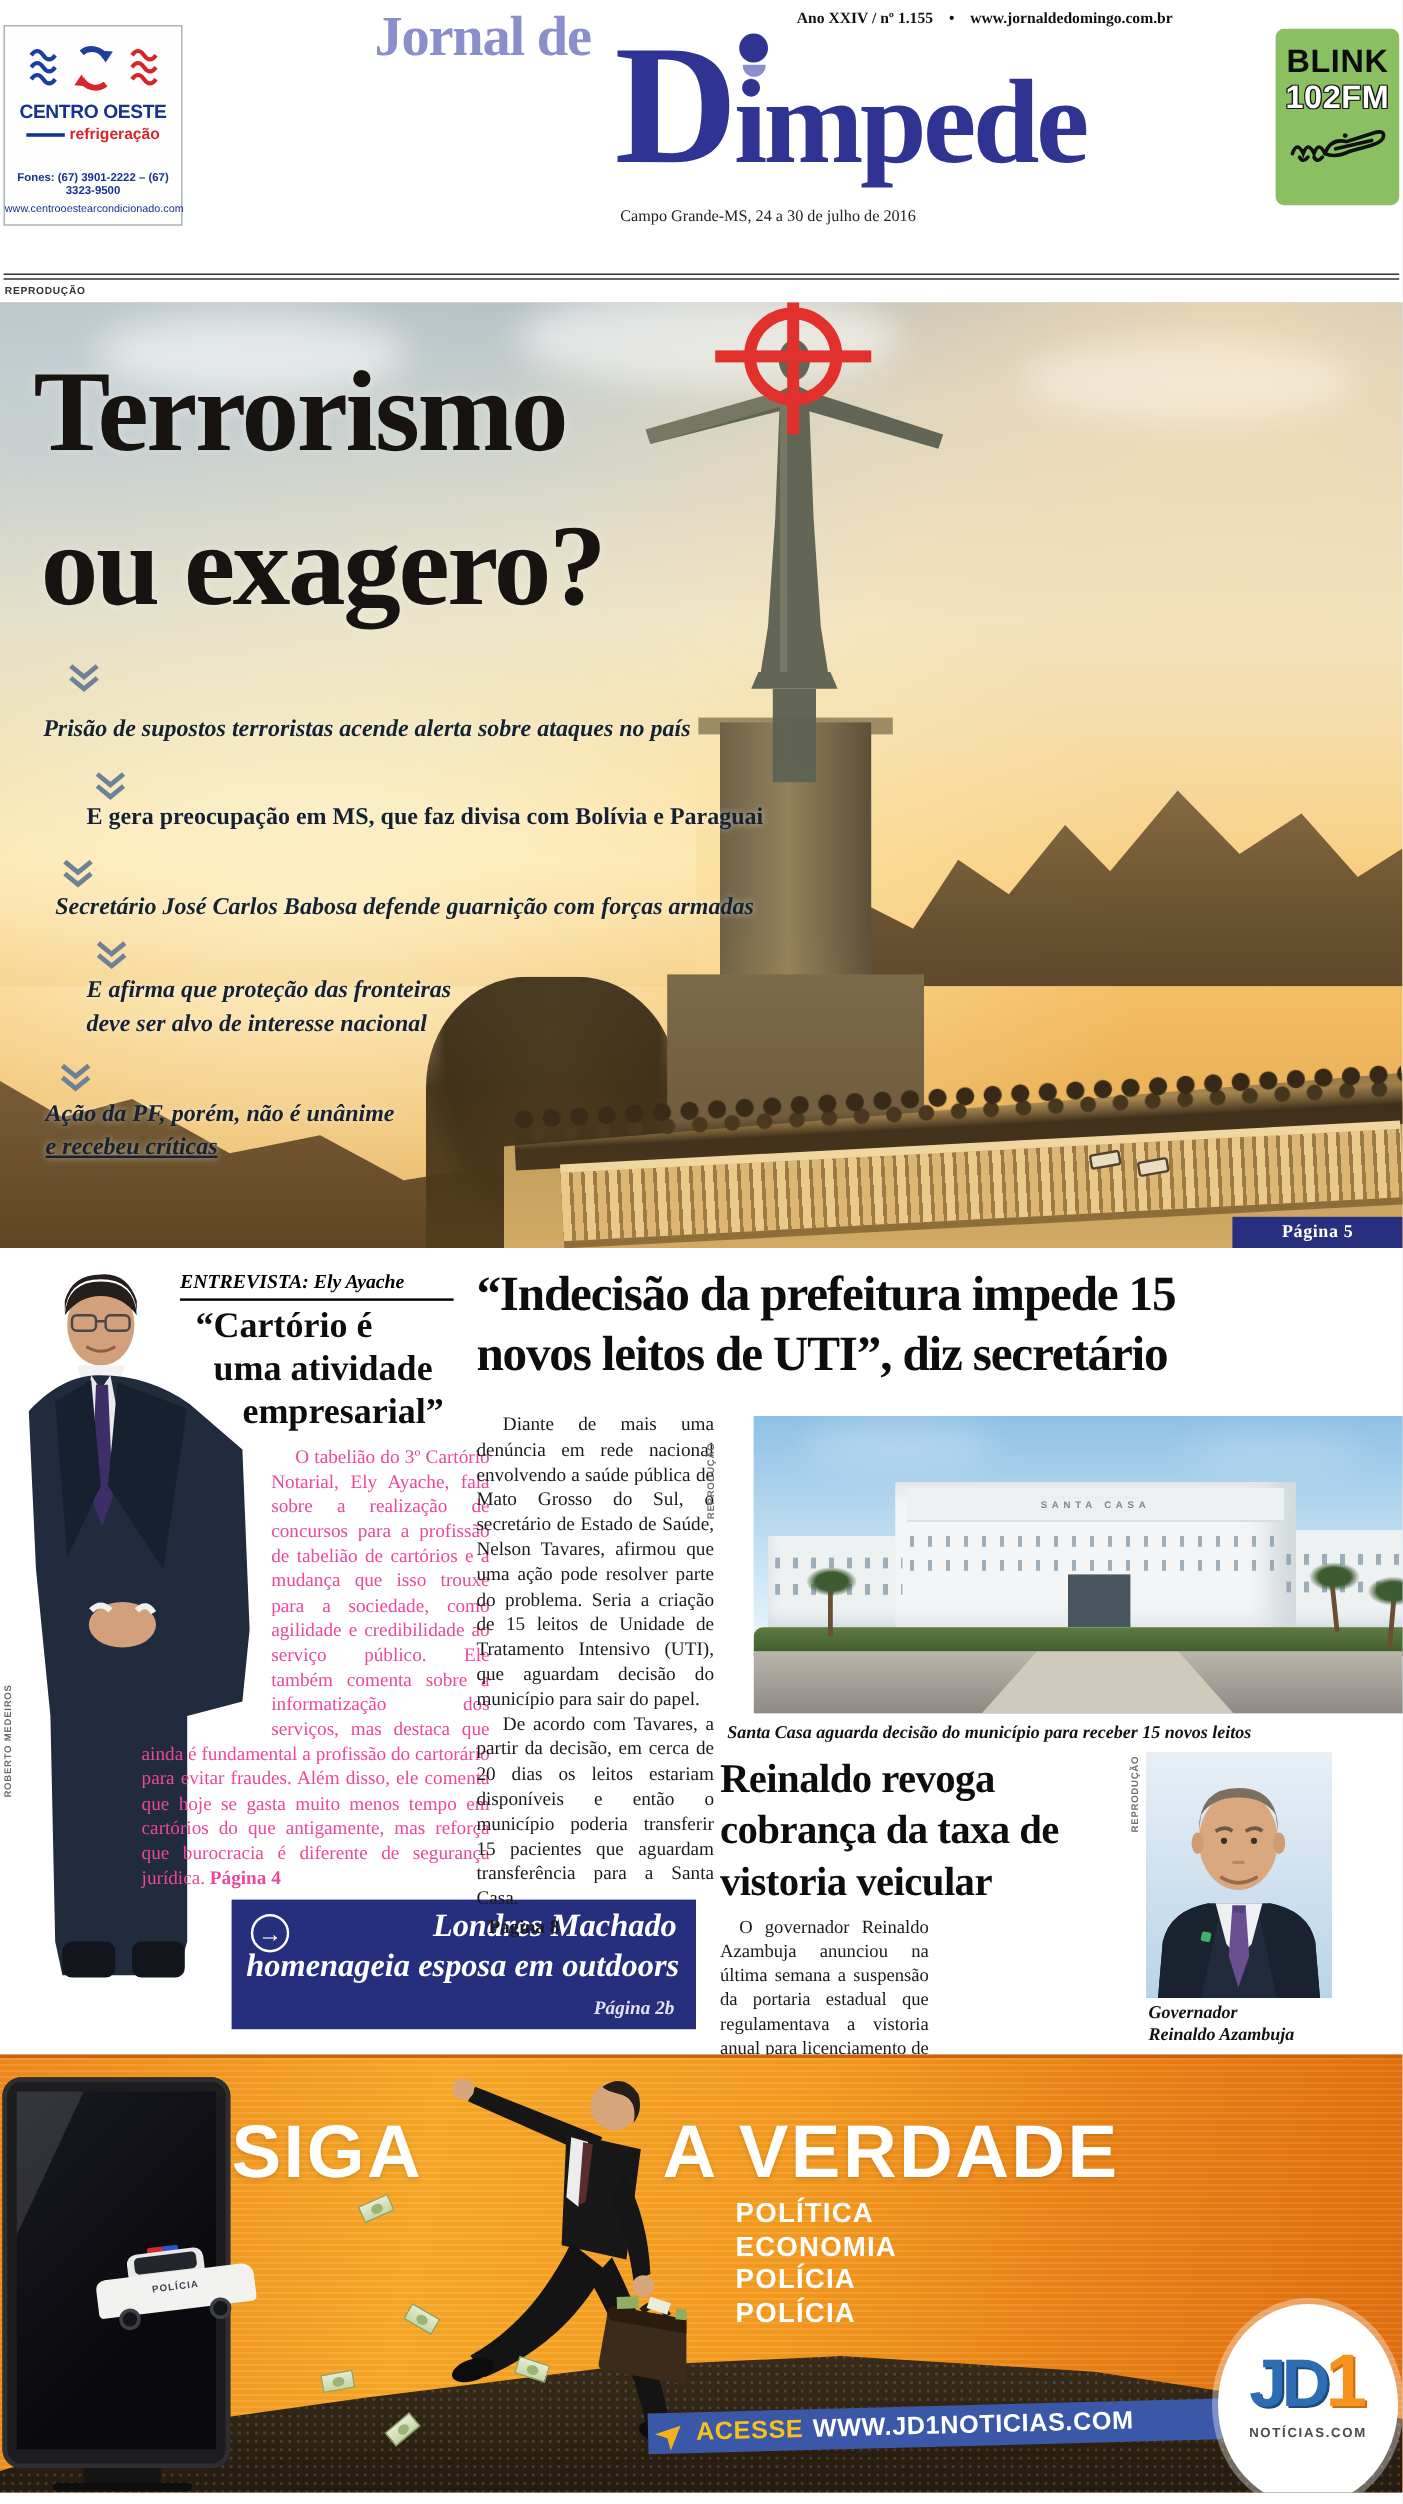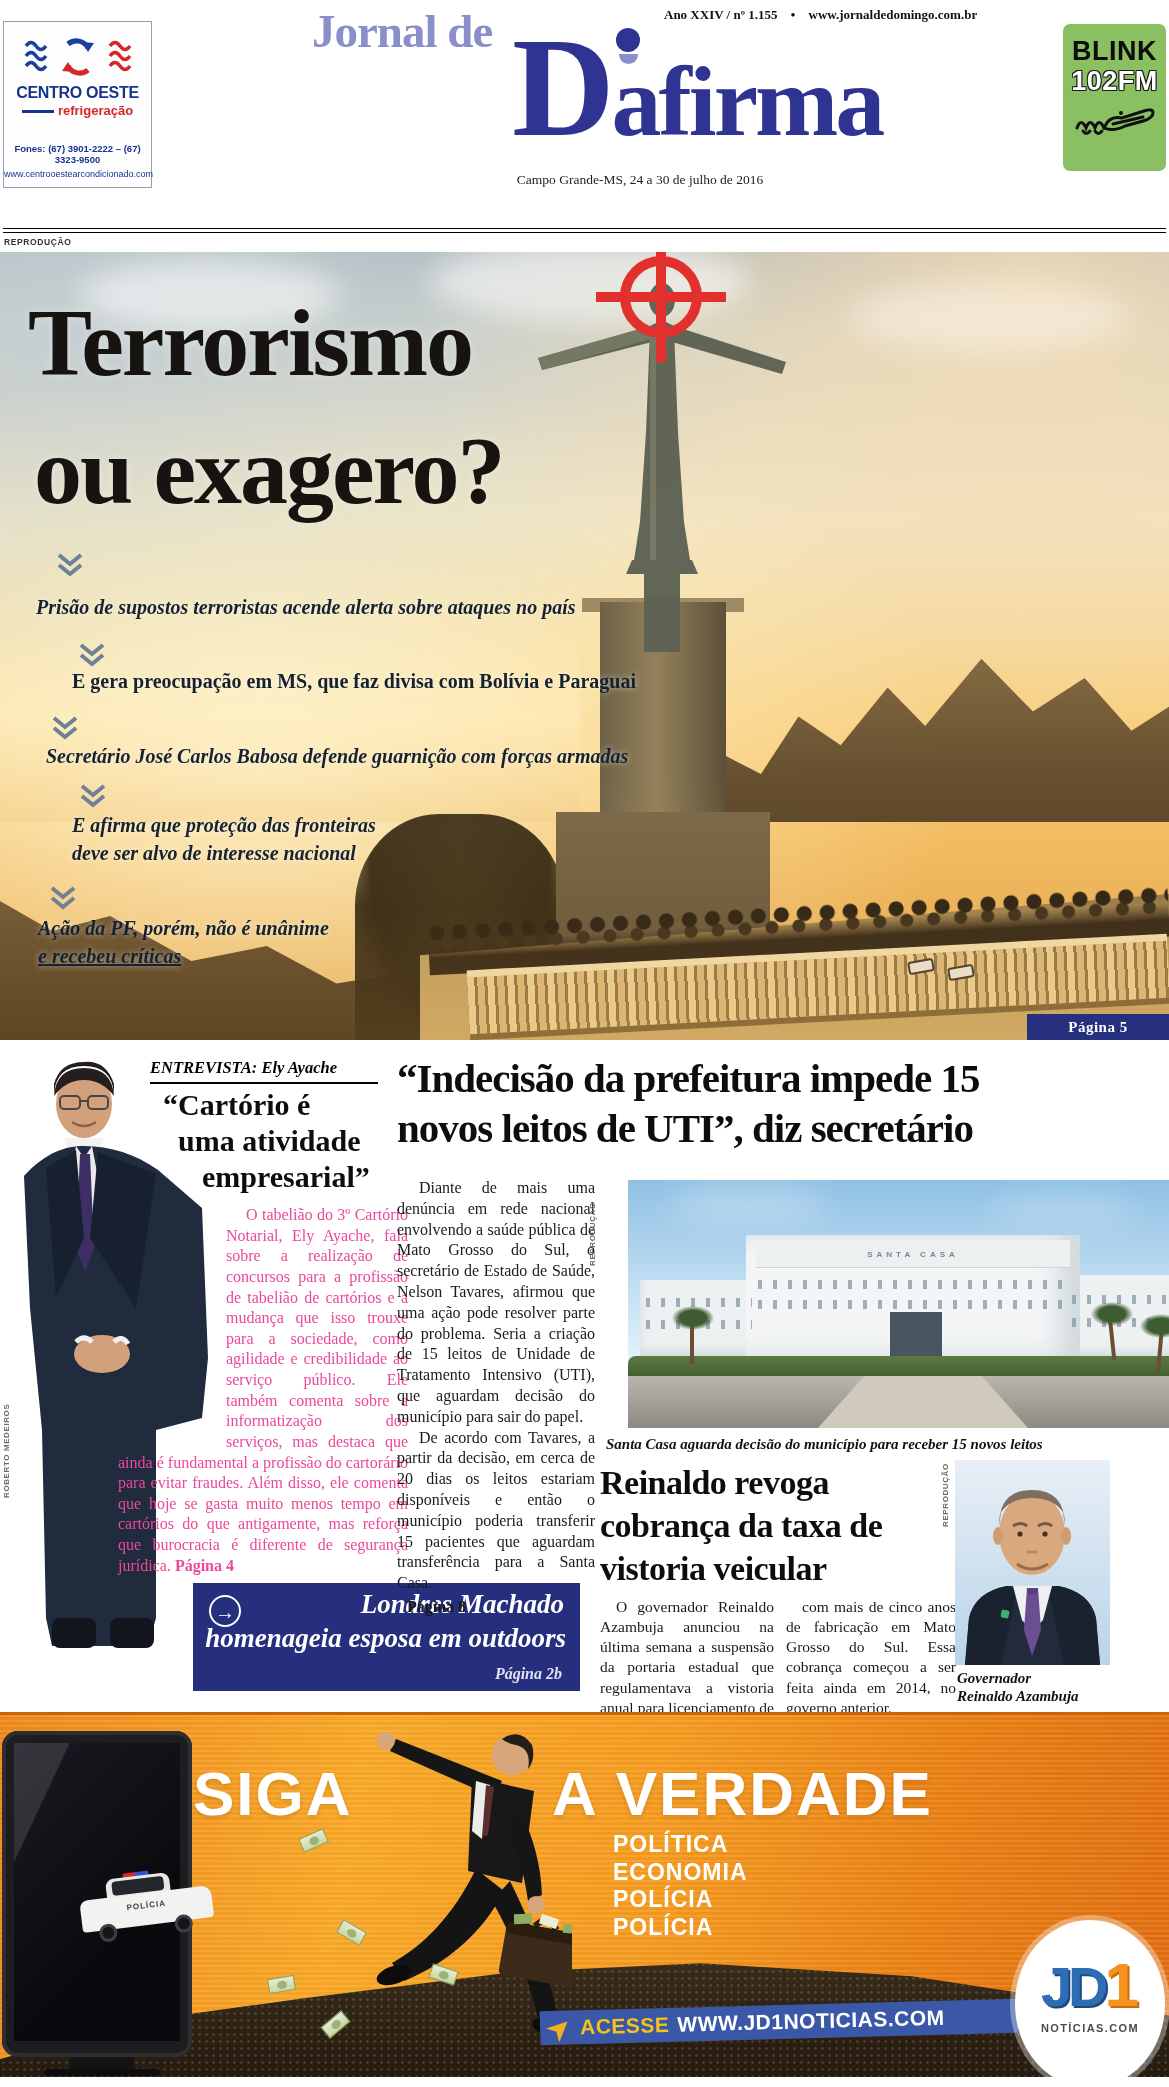--- a/index.html
+++ b/index.html
@@ -219,21 +219,21 @@
 
   <div class="abs edition-line">
     <span>Ano XXIV / nº 1.155</span>
     <span class="dot">•</span>
     <span>www.jornaldedomingo.com.br</span>
   </div>
 
   <div class="abs np-jornalde">Jornal de</div>
   <div class="abs np-dot"></div>
   <div class="abs np-crescent"></div>
-  <div class="abs np-domingo"><span class="capD">D</span><span>afirma</span></div>
+  <div class="abs np-domingo"><span class="capD">D</span><span>impede</span></div>
   <div class="abs dateline">Campo Grande-MS, 24 a 30 de julho de 2016</div>
 
   <div class="abs blink">
     <div class="blink-l1">BLINK</div>
     <div class="blink-l2">102FM</div>
     <svg width="88" height="44" viewBox="0 0 88 44" style="margin-top:3px">
       <g stroke="#101010" stroke-width="3" fill="none" stroke-linecap="round">
         <path d="M6 30 q4 -11 9 0 q4 -11 9 0 q4 -11 9 0"></path>
         <path d="M33 30 q5 -13 18 -10 l22 -7 q9 -3 9 2 q0 5 -10 8 l-18 5 q-12 6 -21 2"></path>
         <path d="M42 26 l30 -7"></path>
@@ -406,24 +406,20 @@
     <div class="palm-trunk" style="position:absolute;left:530px;top:148px;transform:rotate(5deg);"></div>
     <div class="palm-leaves" style="left:512px;top:134px;"></div>
   </div>
   <div class="abs caption" style="left:606px;top:1436px;width:556px;">Santa Casa aguarda decisão do município para receber 15 novos leitos</div>
 
   <div class="rei-h" style="left:600px;top:1466px;">Reinaldo revoga</div>
   <div class="rei-h" style="left:600px;top:1509px;">cobrança da taxa de</div>
   <div class="rei-h" style="left:600px;top:1552px;">vistoria veicular</div>
   <div class="rei-col" style="left:600px;top:1597px;width:174px;">
     <p>O governador Reinaldo Azambuja anunciou na última semana a suspensão da portaria estadual que regulamentava a vistoria anual para licenciamento de veículos</p>
-  </div>
-  <div class="rei-col" style="left:786px;top:1597px;width:170px;">
-    <p>com mais de cinco anos de fabricação em Mato Grosso do Sul. Essa cobrança começou a ser feita ainda em 2014, no governo anterior.</p>
-    <div class="rei-page">Página 7</div>
   </div>
   <div class="abs vcredit" style="left:941px;top:1463px;height:64px;">REPRODUÇÃO</div>
 
   <div class="abs photo-gov">
     <svg width="155" height="205" viewBox="0 0 155 205">
       <path d="M10 205 L14 158 Q20 132 52 126 L103 126 Q135 132 141 158 L145 205 Z" fill="#222b3c"></path>
       <path d="M10 205 L14 158 Q20 132 52 126 L62 130 L46 205 Z" fill="#1a2230"></path>
       <path d="M145 205 L141 158 Q135 132 103 126 L93 130 L109 205 Z" fill="#1a2230"></path>
       <polygon points="58,126 97,126 88,160 77,172 67,160" fill="#eef0f2"></polygon>
       <polygon points="72,128 83,128 86,170 77,196 69,170" fill="#6a4e8f"></polygon>

